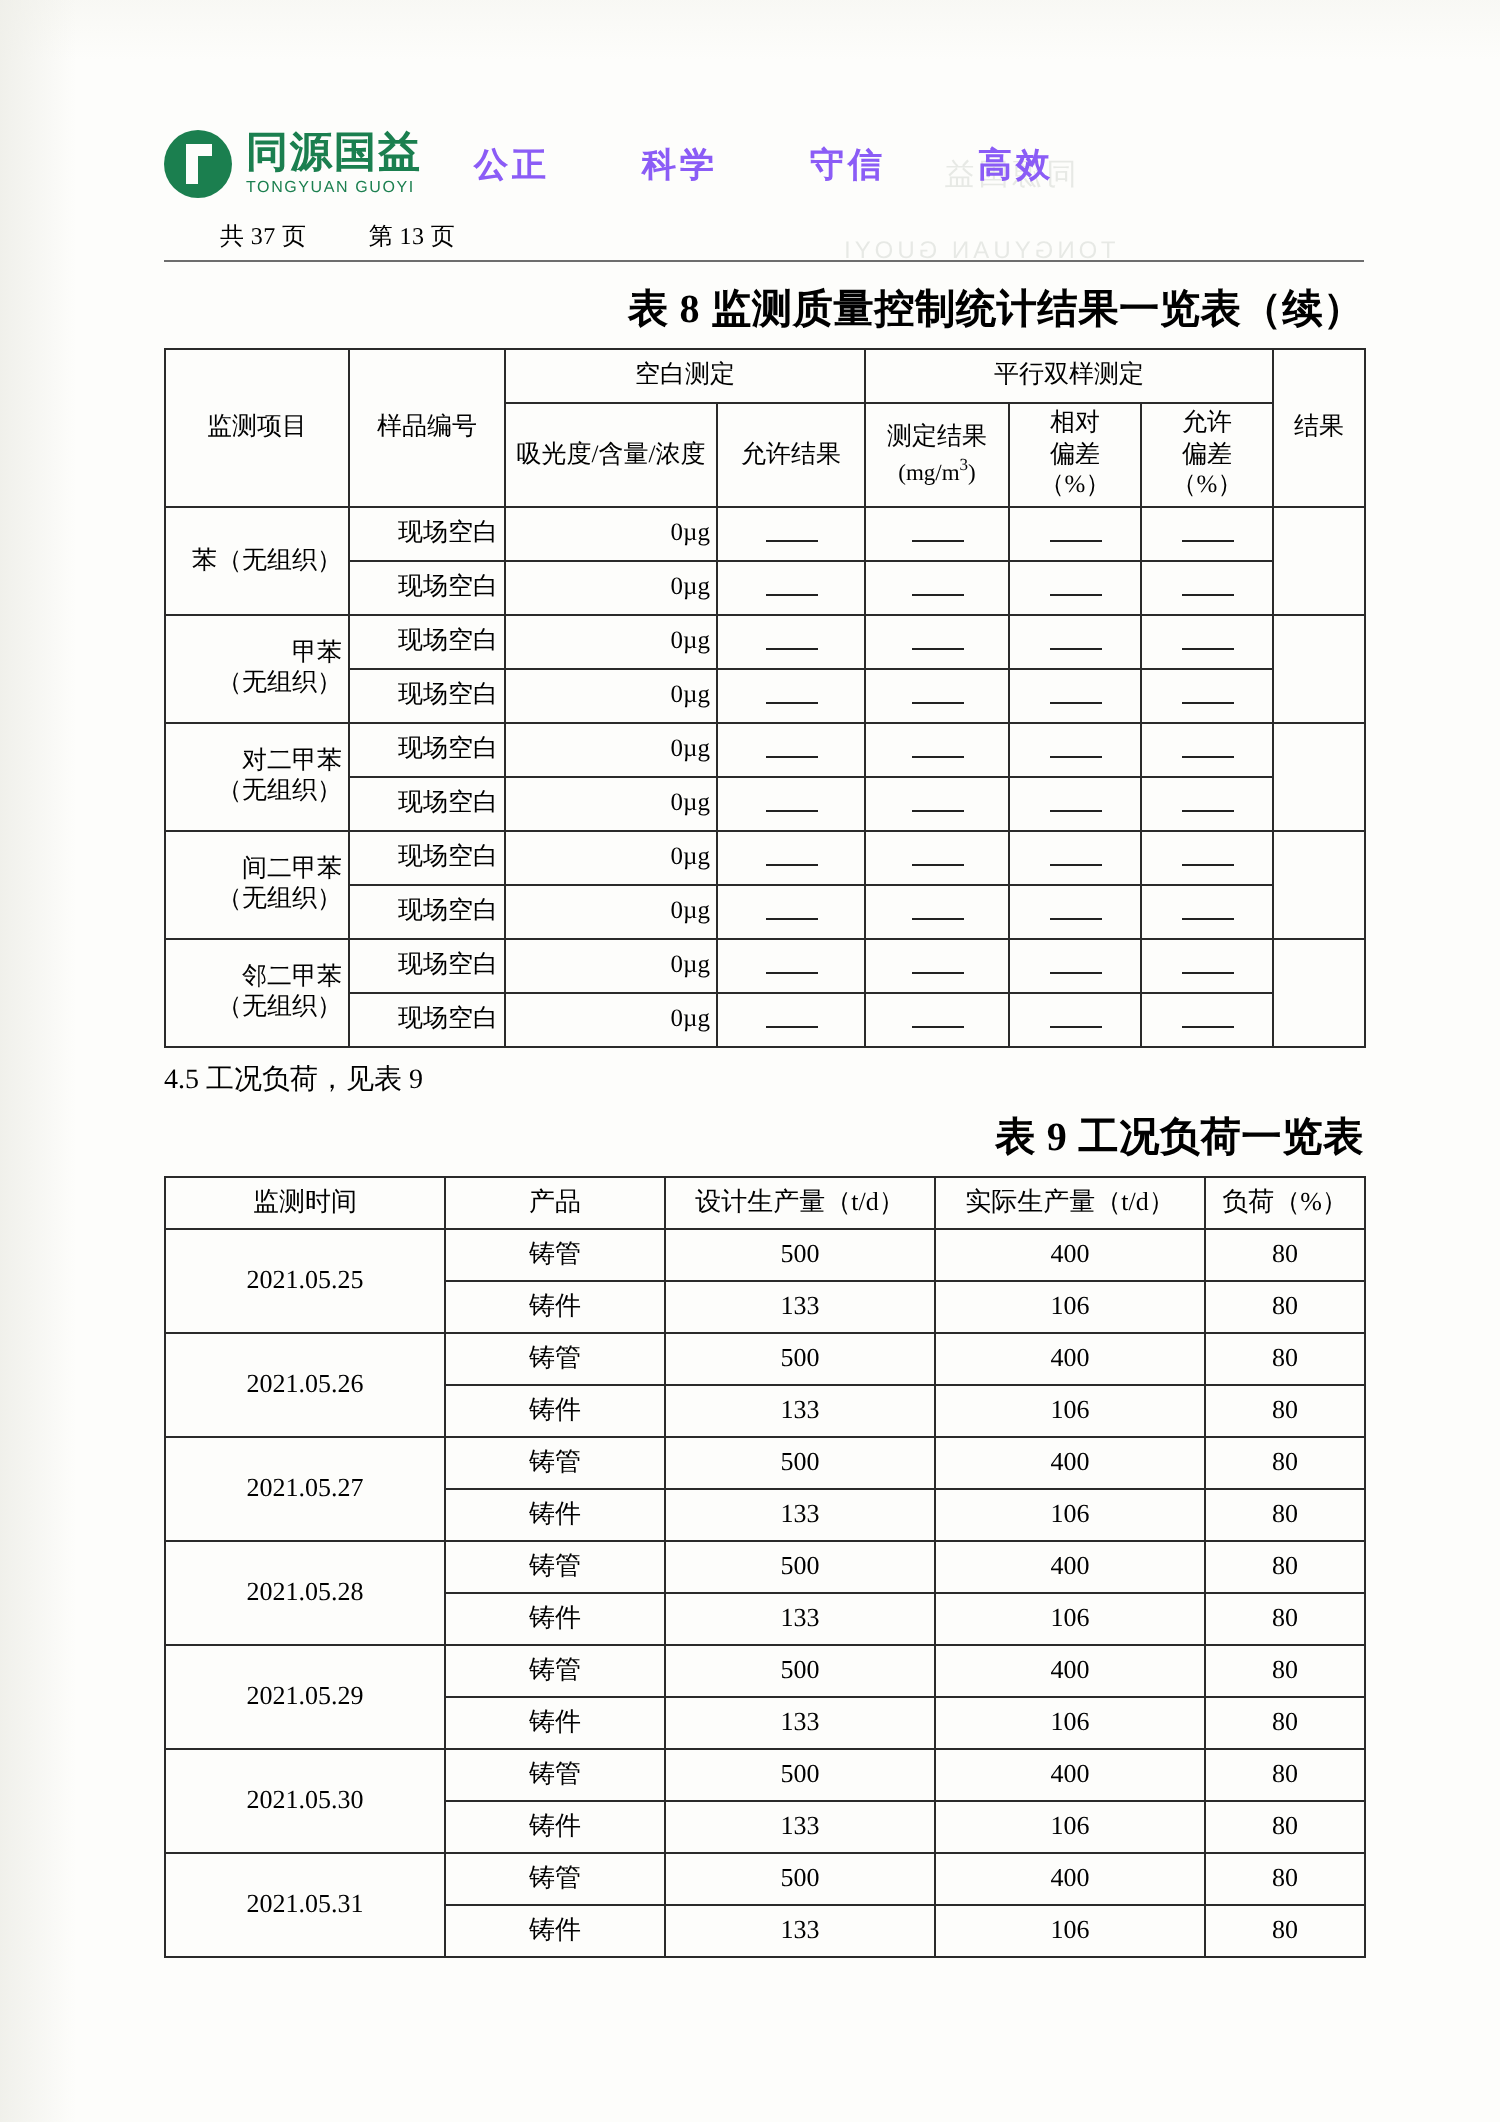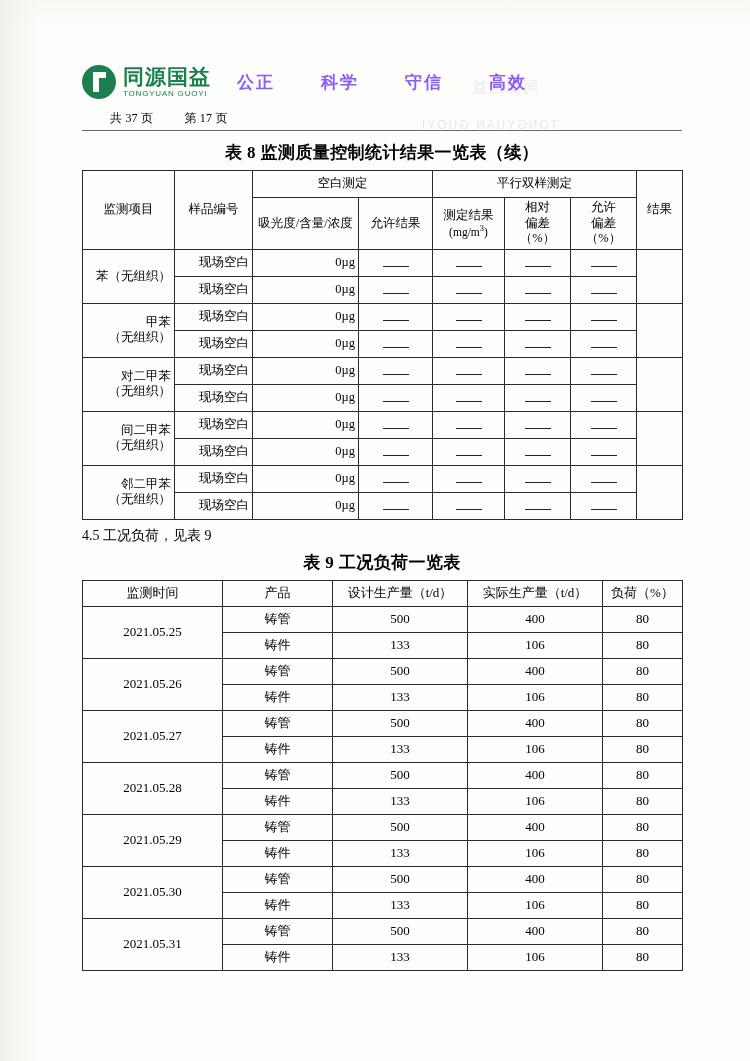--- a/index.html
+++ b/index.html
@@ -117,22 +117,22 @@
   }
   .page-no span { margin-left: 28px; }
   .hr-green {
     border: none;
     border-top: 1.6px solid #6d6d6d;
     margin: 0 0 10px 0;
   }
 
   
   .tbl-title {
-    text-align: center;
-    font-size: 17px;
+    text-align: right;
+    font-size: 20px;
     font-weight: bold;
     margin: 6px 0 6px 0;
     letter-spacing: 0.4px;
   }
   .section-line {
     font-size: 14px;
     margin: 7px 0 4px 0;
   }
 
   
@@ -199,21 +199,21 @@
         <span>公正</span>
         <span>科学</span>
         <span>守信</span>
         <span>高效</span>
       </div>
     </div>
 
     <div class="doc-no-row">
       <div class="page-no">
         <span>共 37 页</span>
-        <span>第 17 页</span>
+        <span>第 13 页</span>
       </div>
     </div>
     <hr class="hr-green">
 
     <div class="tbl-title">表 8  监测质量控制统计结果一览表（续）</div>
 
     <table class="t8">
       <colgroup>
         <col style="width:92px">
         <col style="width:78px">

